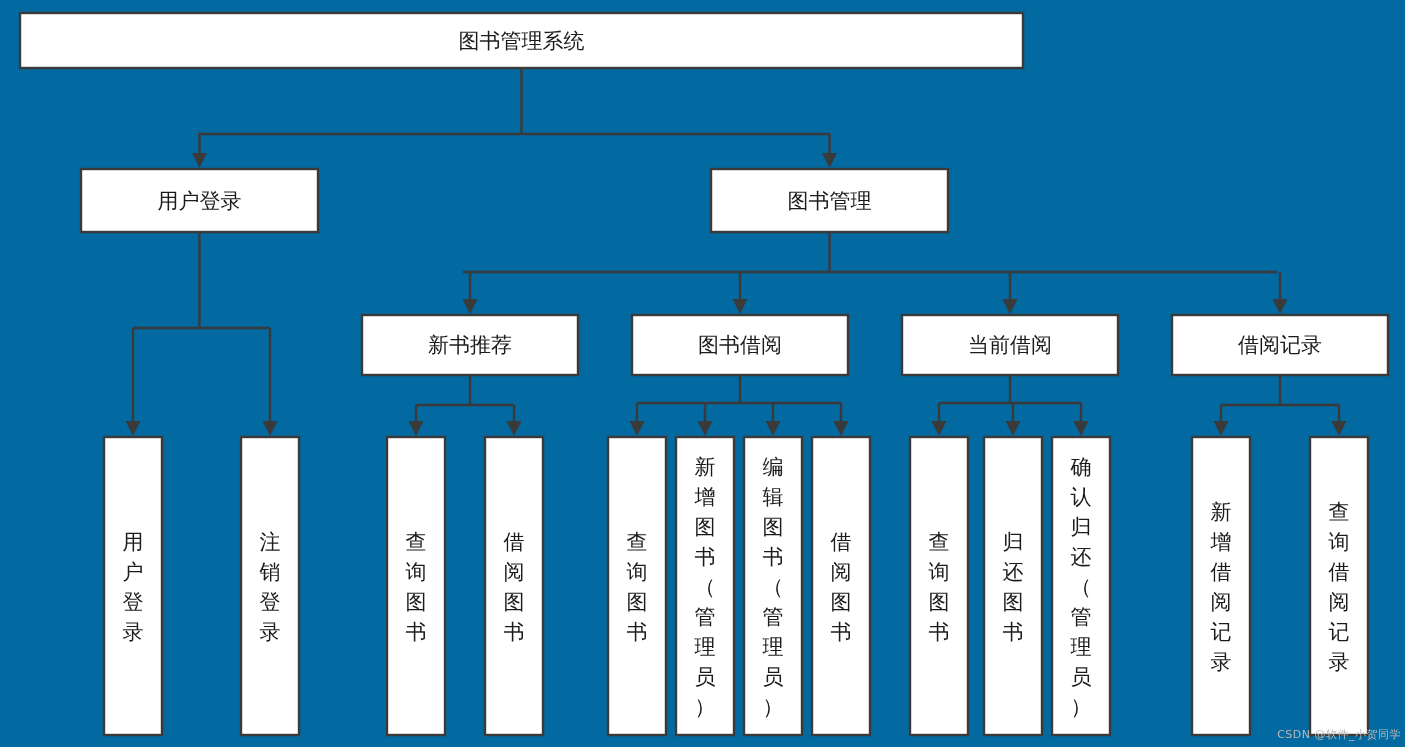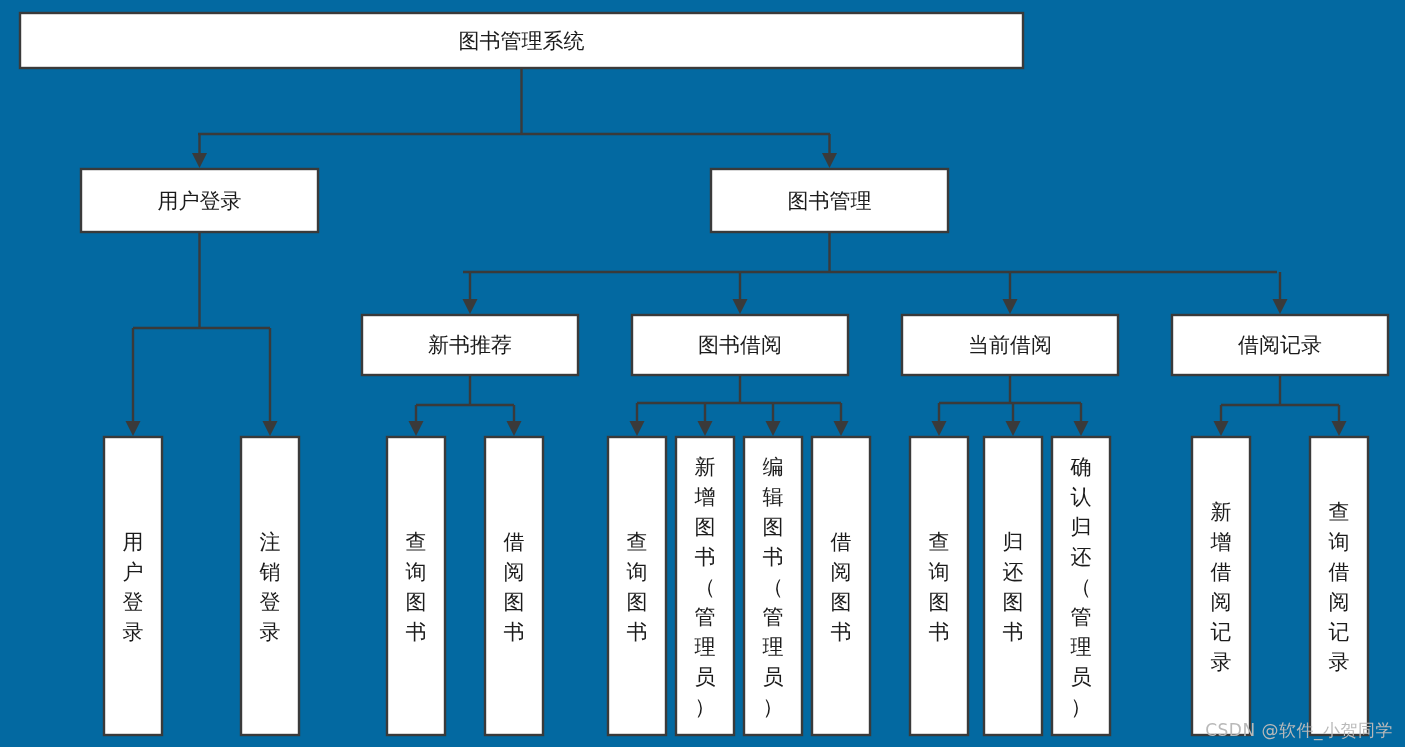--- a/index.html
+++ b/index.html
@@ -49,24 +49,24 @@
     dominant-baseline: middle;
   }
   .node-label-v {
     font-family: "DejaVu Sans", "Liberation Sans", sans-serif;
     font-size: 21px;
     fill: #1b1b1b;
     text-anchor: middle;
   }
   .watermark {
     position: absolute;
-    right: 12px;
+    right: 4px;
     bottom: 5px;
     font-family: "DejaVu Sans", "Liberation Sans", sans-serif;
-    font-size: 17px;
+    font-size: 11px;
     color: #b9b9b9;
     letter-spacing: 0.5px;
     white-space: nowrap;
     user-select: none;
   }
 </style>
 </head>
 <body>
 
 <div id="stage">

